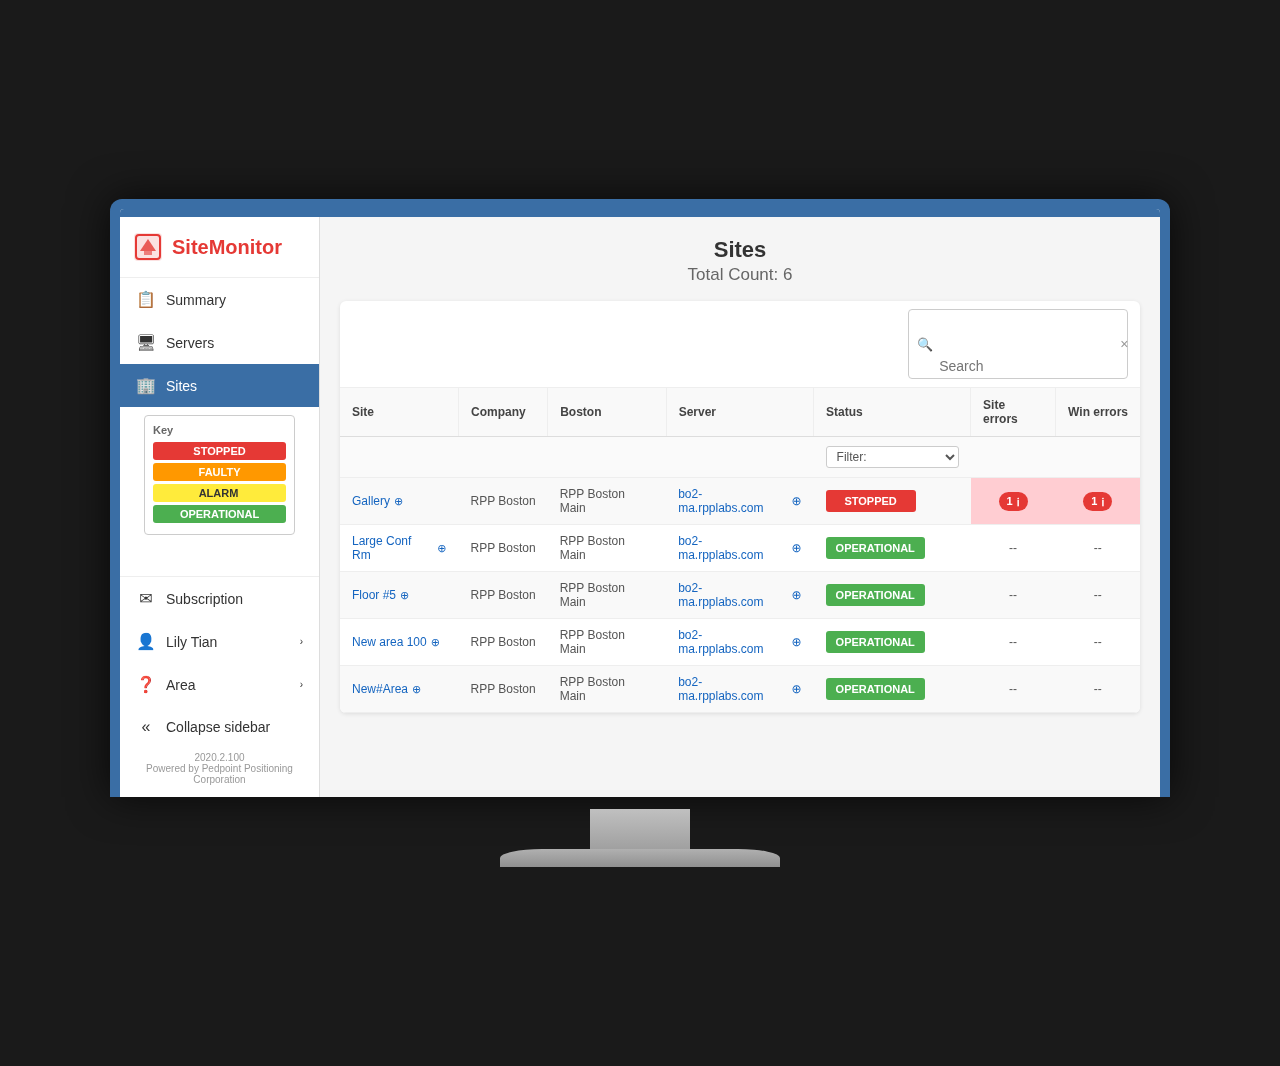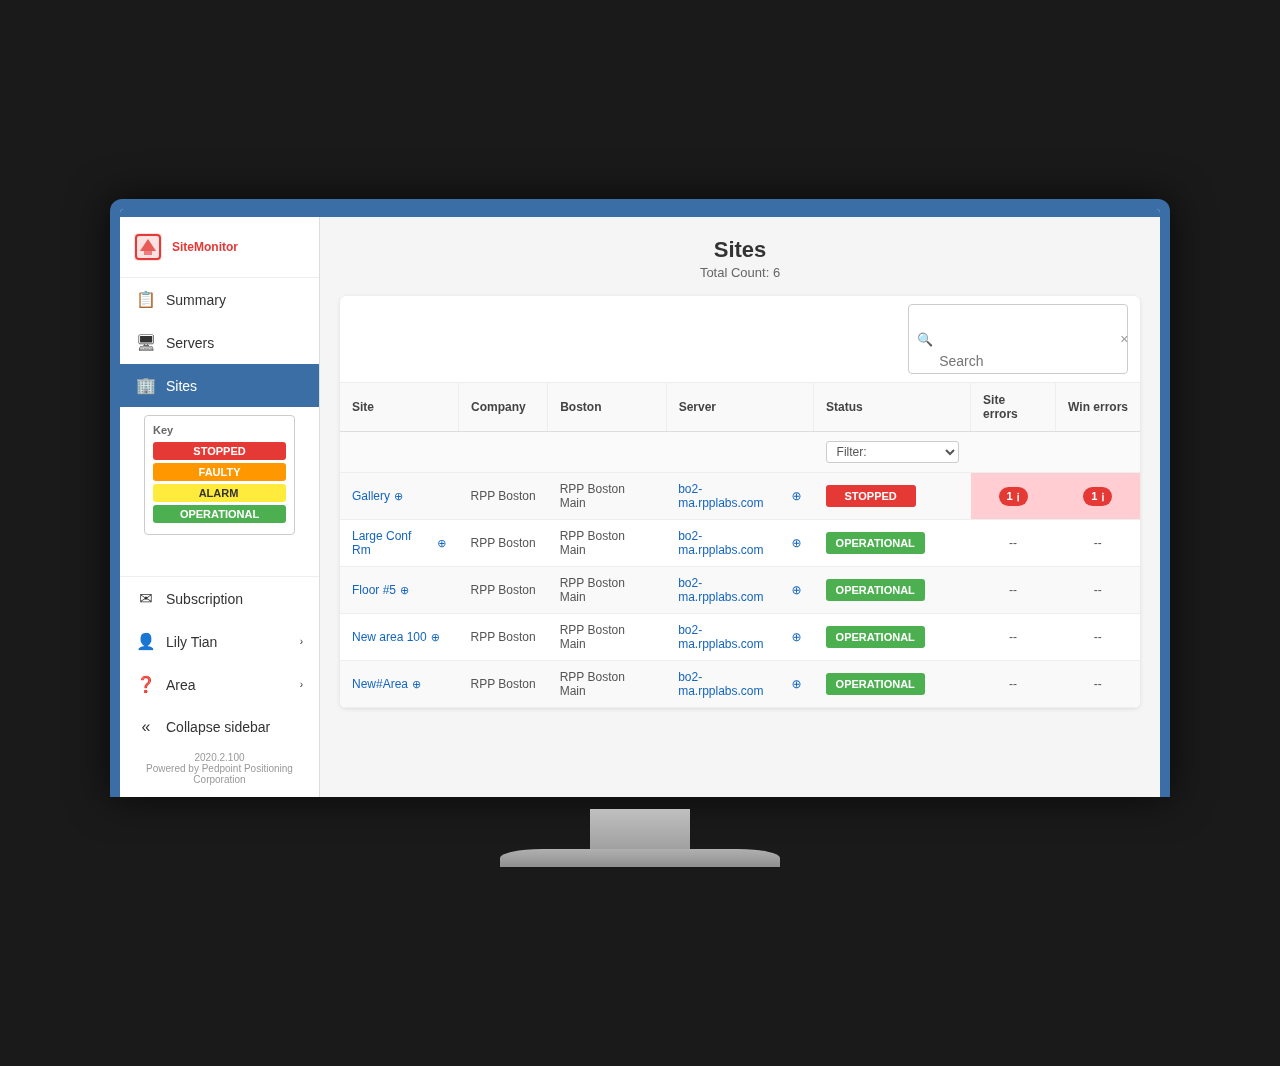--- a/index.html
+++ b/index.html
@@ -64,21 +64,21 @@
       gap: 8px;
       border-bottom: 1px solid #eee;
     }
 
     .logo-icon {
       width: 32px;
       height: 32px;
     }
 
     .logo-text {
-      font-size: 12px;
+      font-size: 20px;
       font-weight: bold;
       color: #e53935;
     }
 
     .nav-items {
       flex: 1;
       display: flex;
       flex-direction: column;
     }
 
@@ -158,21 +158,21 @@
 
     .page-title {
       text-align: center;
       font-size: 22px;
       color: #333;
       margin-bottom: 2px;
     }
 
     .page-subtitle {
       text-align: center;
-      font-size: 13px;
+      font-size: 17px;
       color: #666;
       margin-bottom: 16px;
     }
 
     .content-card {
       background: #fff;
       border-radius: 6px;
       box-shadow: 0 1px 4px rgba(0,0,0,0.1);
       overflow: hidden;
     }

